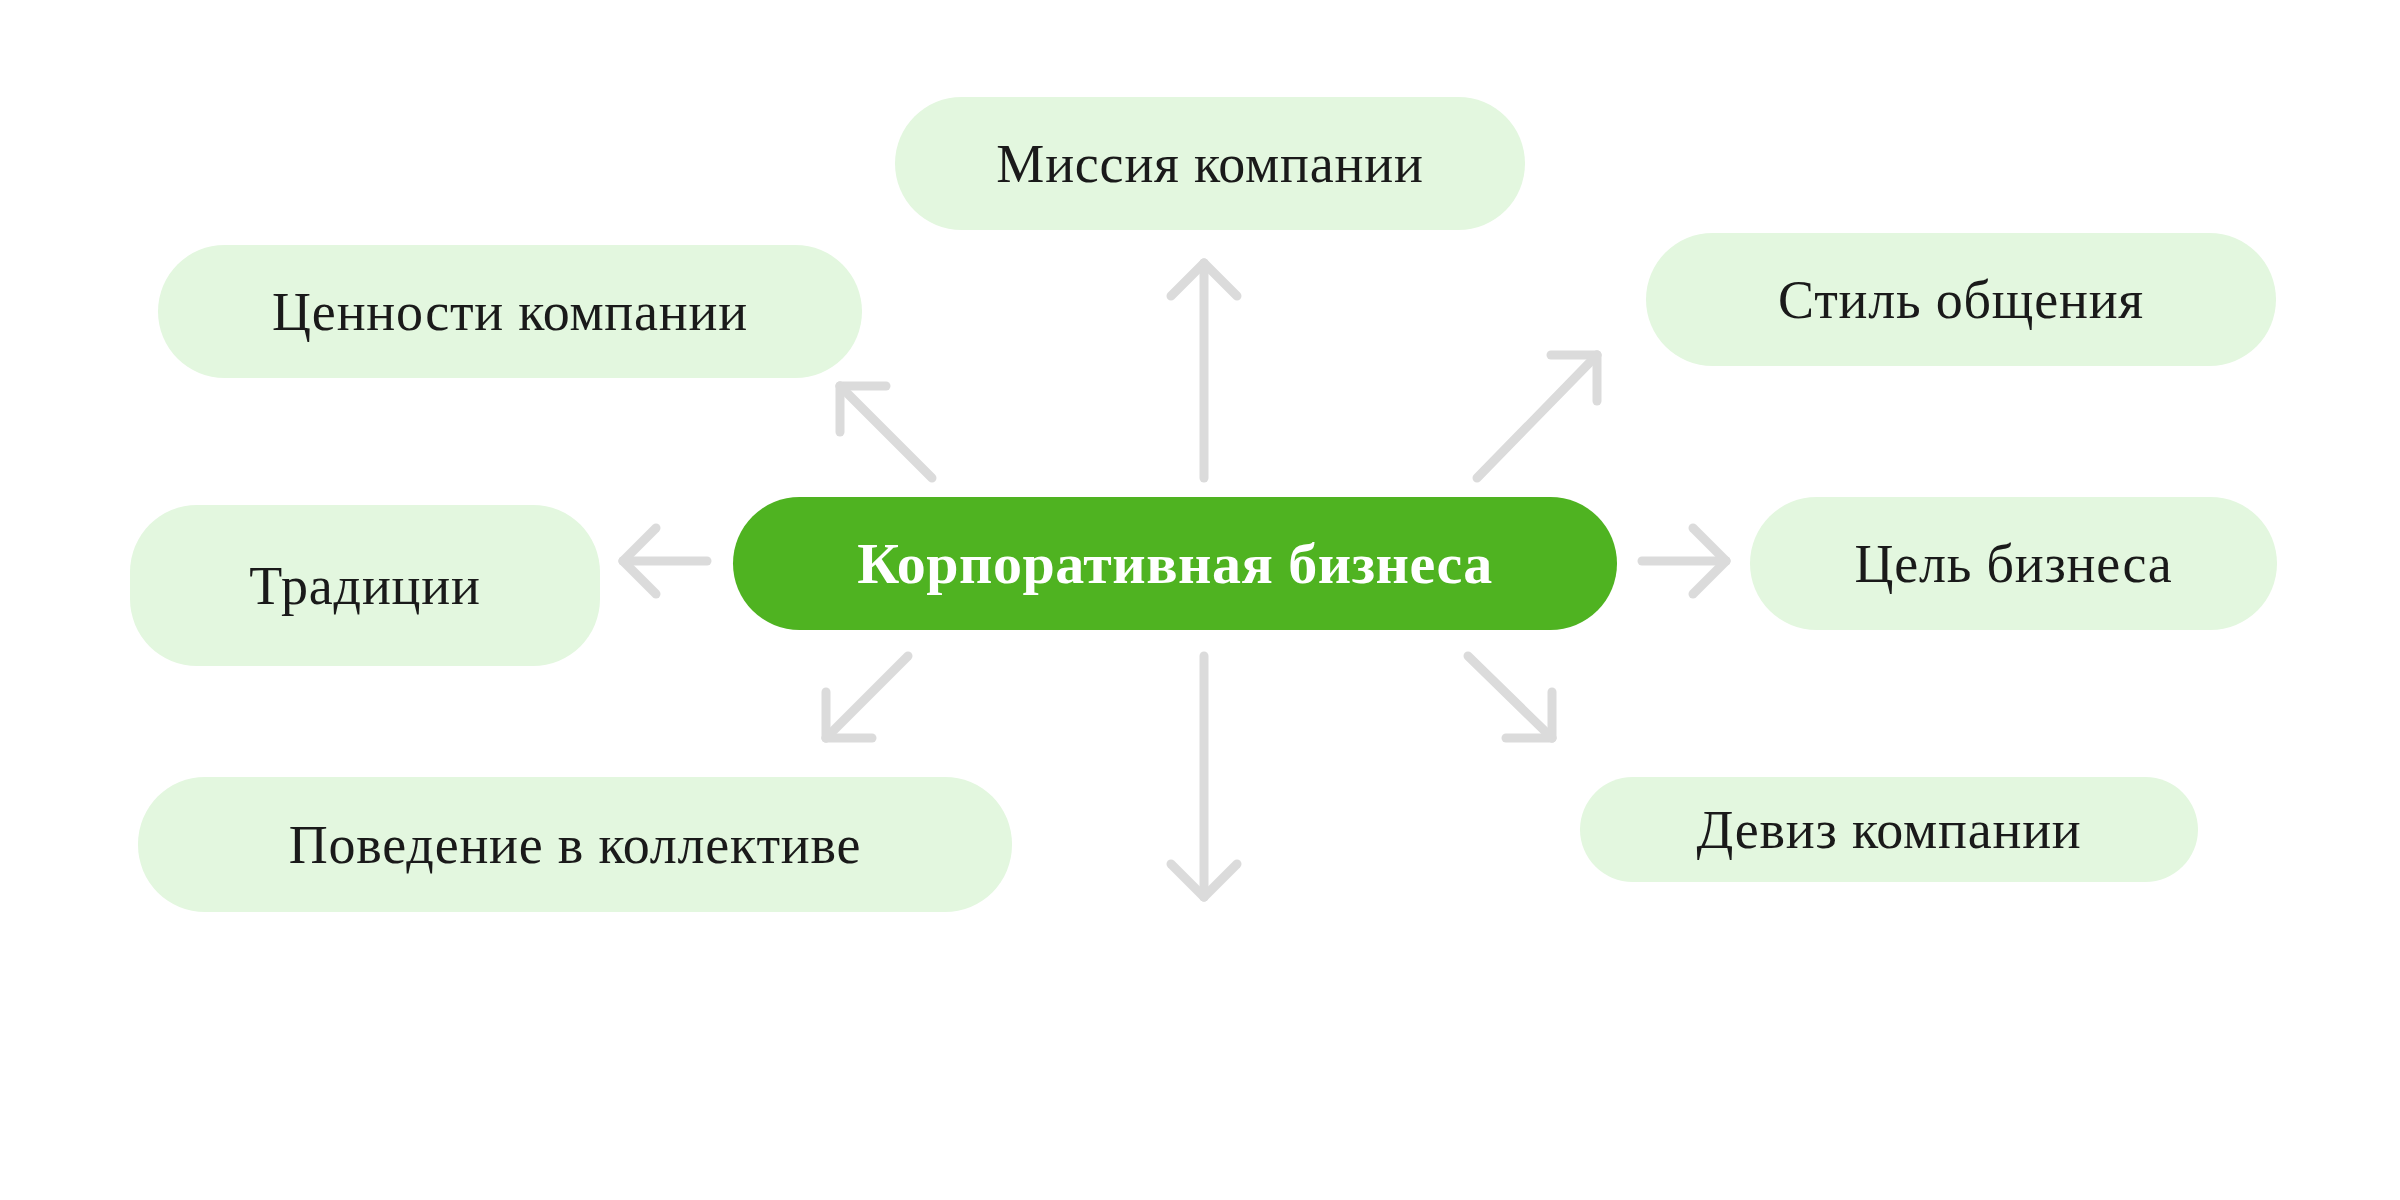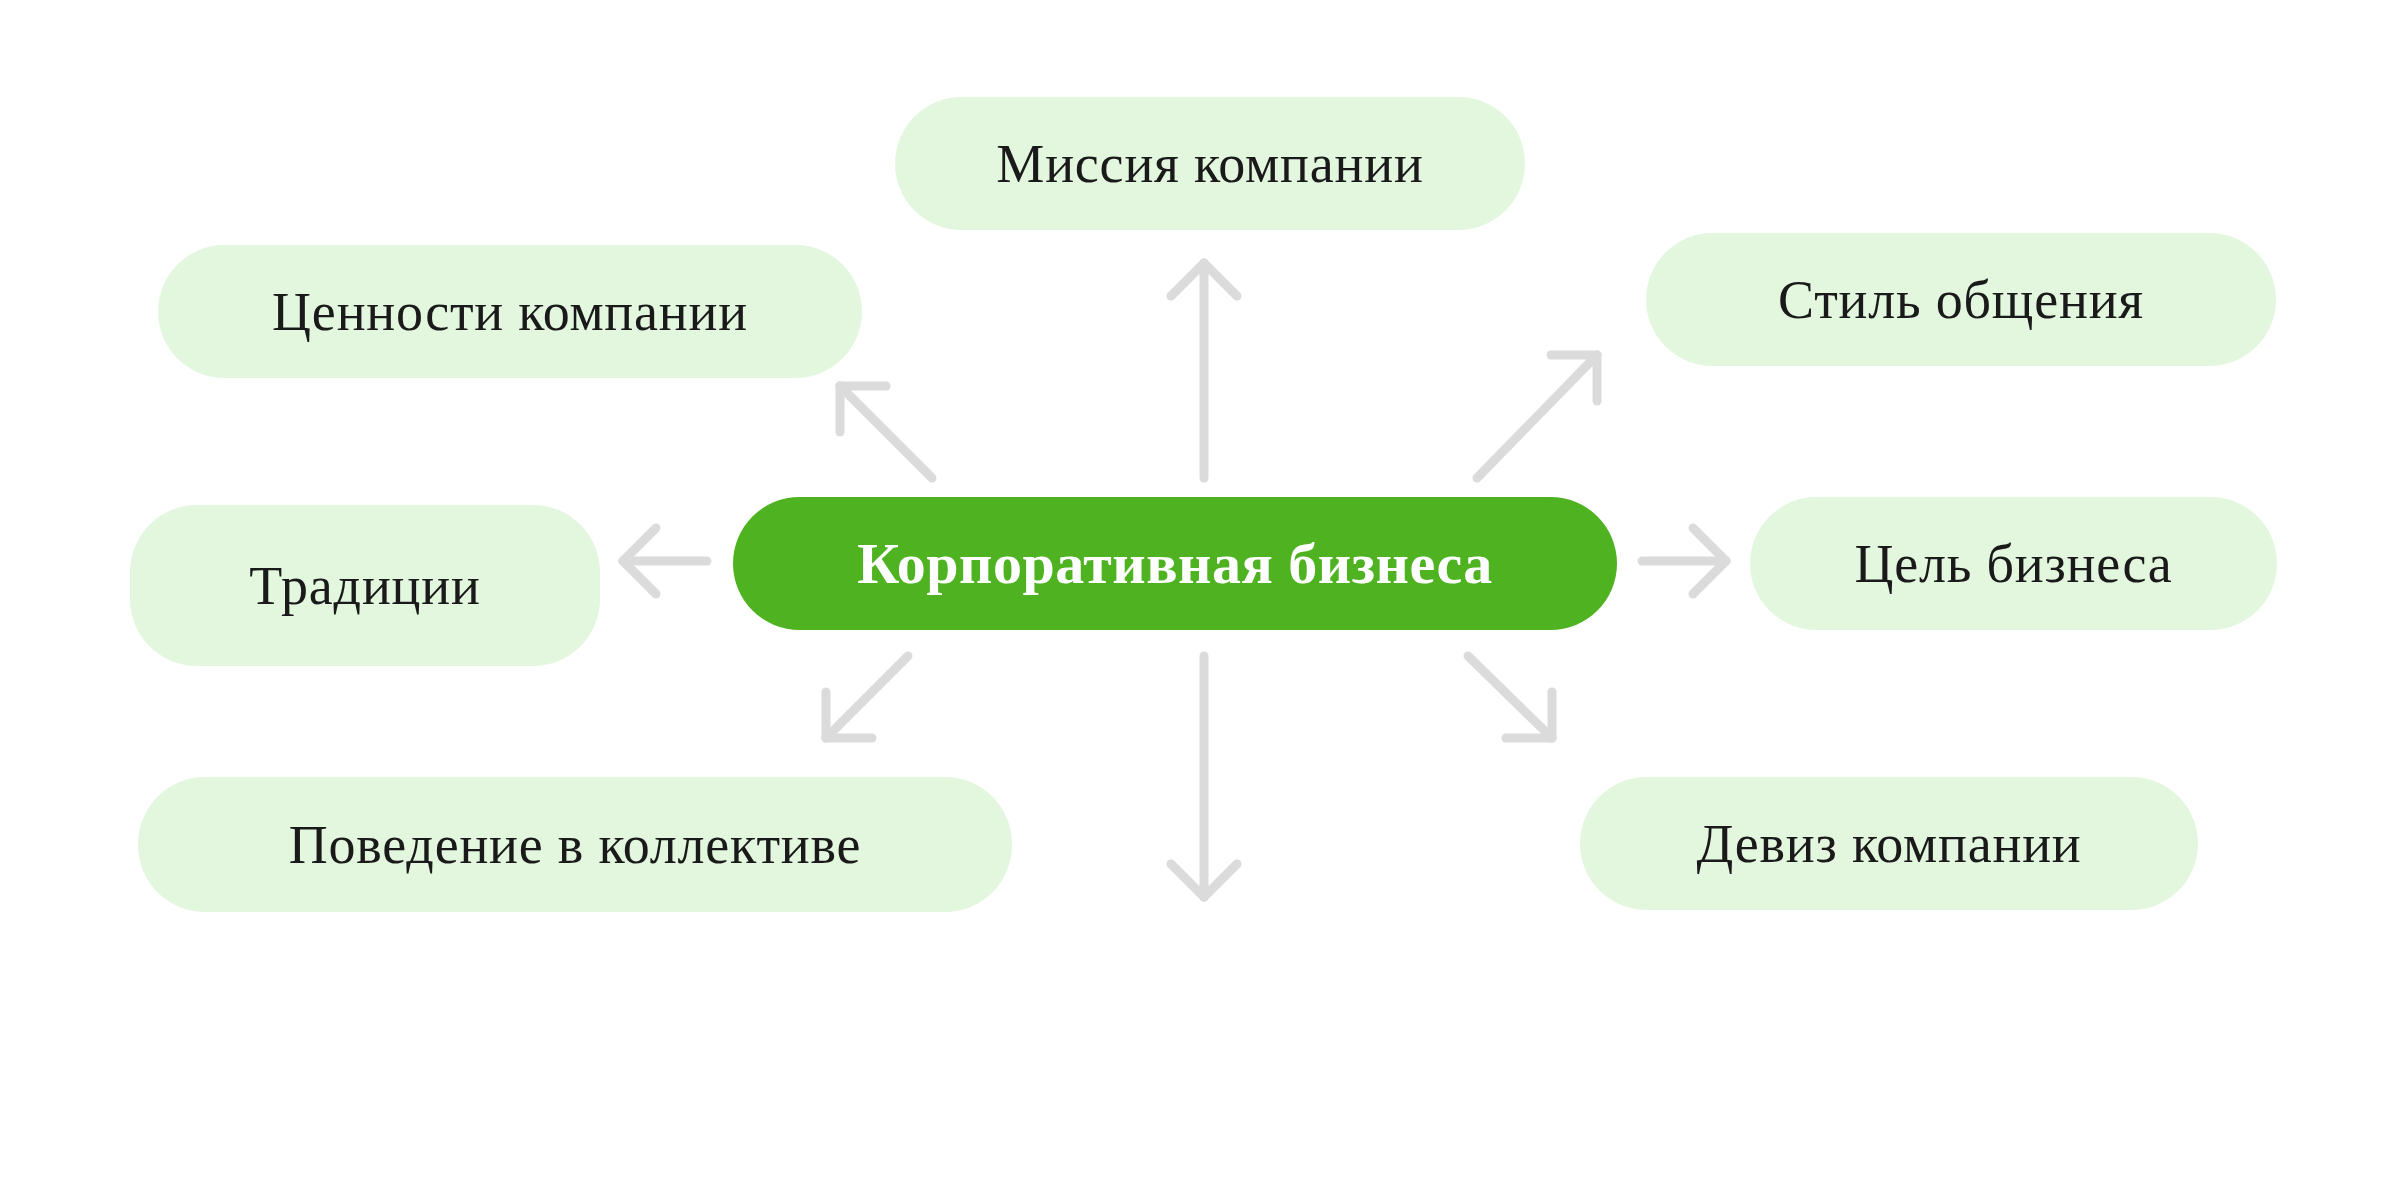--- a/index.html
+++ b/index.html
@@ -50,21 +50,21 @@
     letter-spacing: 0.5px;
   }
   
   #node-mission    { left: 895px;  top: 97px;  width: 630px; height: 133px; }
   #node-values     { left: 158px;  top: 233px; width: 704px; height: 133px; margin-top: 12px; }
   #node-style      { left: 1646px; top: 233px; width: 630px; height: 133px; }
   #node-traditions { left: 130px;  top: 497px; width: 470px; height: 161px; margin-top: 8px; }
   #node-center     { left: 733px;  top: 497px; width: 884px; height: 133px; }
   #node-goal       { left: 1750px; top: 497px; width: 527px; height: 133px; }
   #node-behavior   { left: 138px;  top: 777px; width: 874px; height: 135px; }
-  #node-motto      { left: 1580px; top: 777px; width: 618px; height: 133px; }
+  #node-motto      { left: 1580px; top: 777px; width: 618px; height: 105px; }
   #node-history    { left: 853px;  top: 983px; width: 707px; height: 133px; }
 </style>
 </head>
 <body>
 
 <div id="canvas">
 
   <svg id="arrow-layer" viewBox="0 0 2400 1200" xmlns="http://www.w3.org/2000/svg">
 
     <g>

